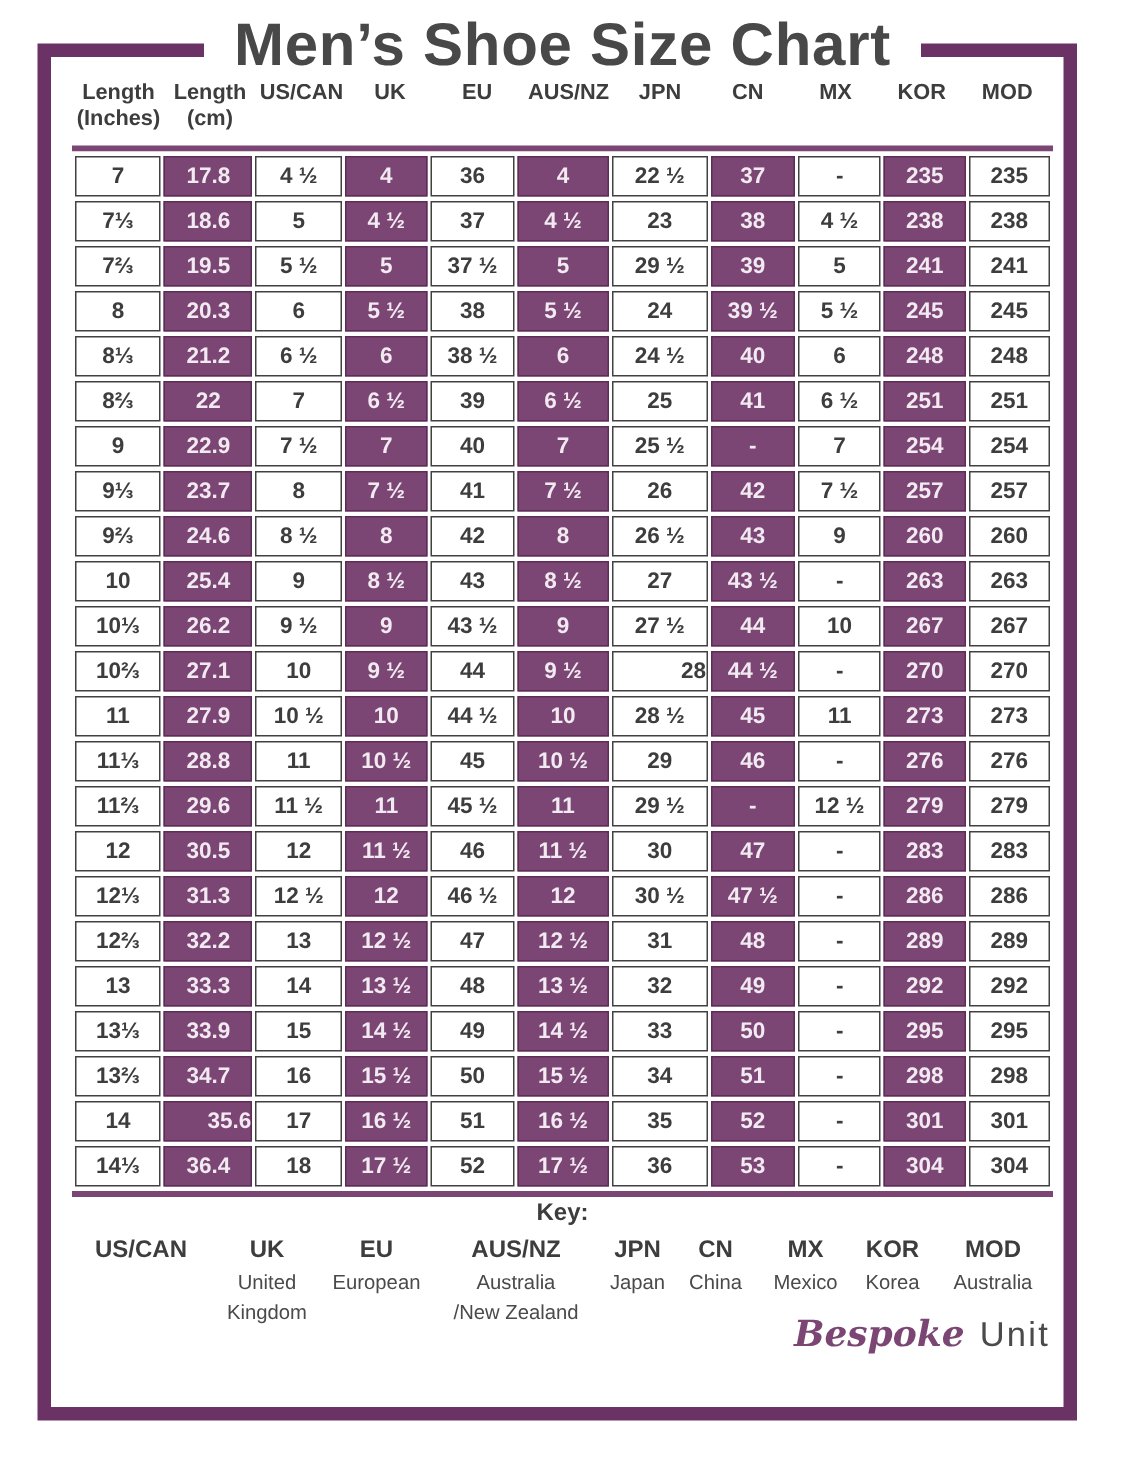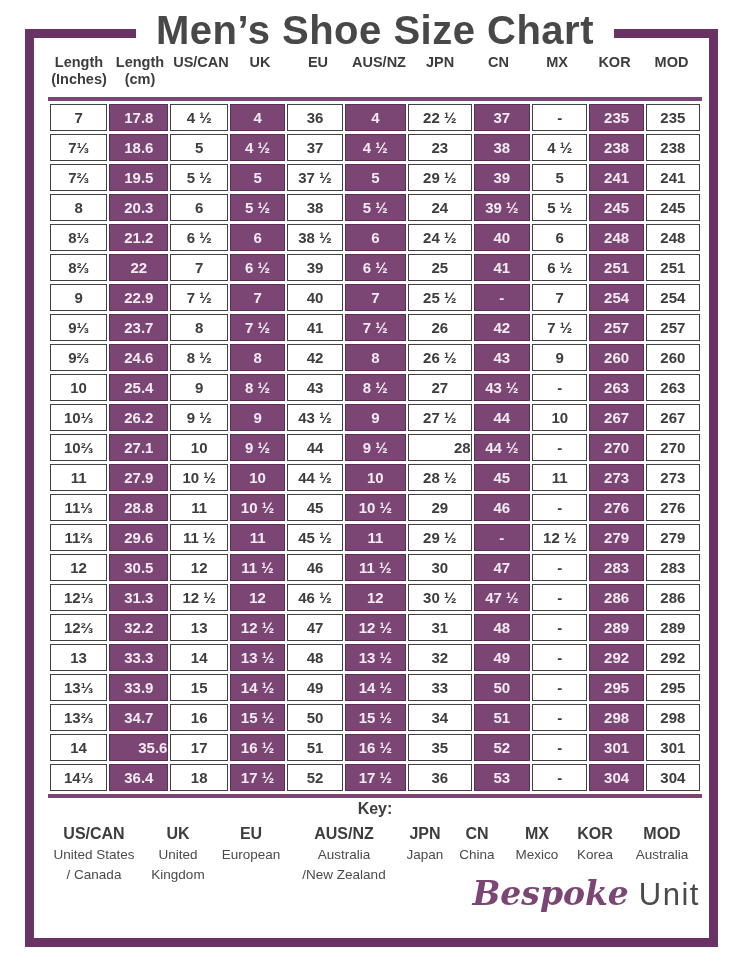--- a/index.html
+++ b/index.html
@@ -110,25 +110,25 @@
     right:50px; top:874px;
     display:flex;
     align-items:baseline;
     gap:10px;
     z-index:2;
   }
   .logo-script {
     font-family:"DejaVu Serif", serif;
     font-style:italic;
     font-weight:bold;
-    font-size:33px;
+    font-size:24px;
     color:#7b4674;
   }
   .logo-plain {
-    font-size:31px;
+    font-size:23px;
     font-weight:400;
     letter-spacing:1.5px;
     color:#4a4a4a;
   }
 </style>
 </head>
 <body>
 
 <div class="page">
 
@@ -456,22 +456,20 @@
           </tr>
         </tbody>
     </table>
   </div>
 
   <div class="key">
     <div class="key-title">Key:</div>
     <div class="key-entries" id="key-entries">
         <div class="key-entry" style="width: 92px;">
           <div class="key-abbr">US/CAN</div>
-          <div class="key-desc">United States
-/ Canada</div>
         </div>
         <div class="key-entry" style="width: 76px;">
           <div class="key-abbr">UK</div>
           <div class="key-desc">United
 Kingdom</div>
         </div>
         <div class="key-entry" style="width: 70px;">
           <div class="key-abbr">EU</div>
           <div class="key-desc">European</div>
         </div>

